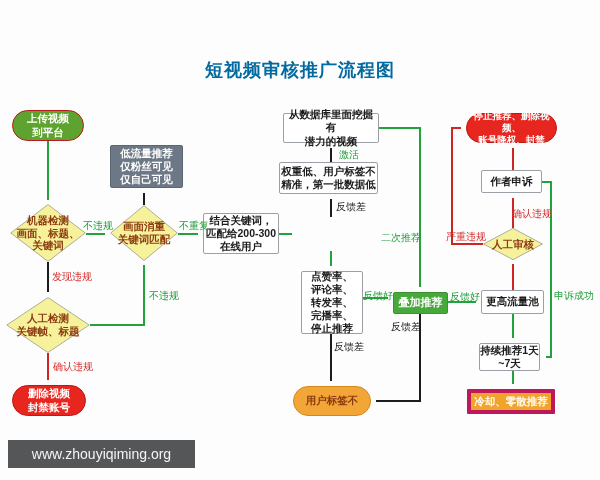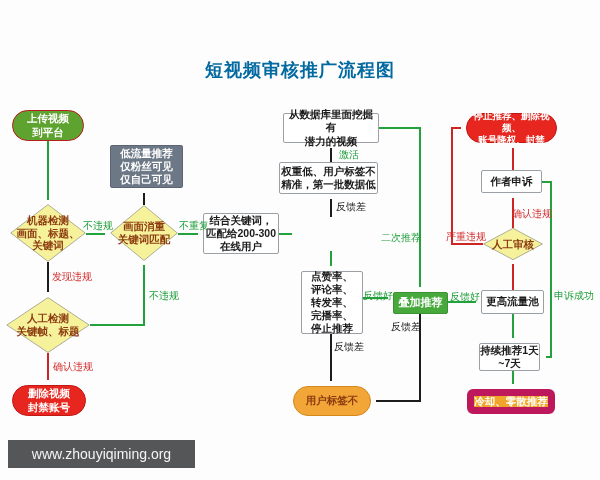--- a/index.html
+++ b/index.html
@@ -31,22 +31,22 @@
   .node {
     position:absolute; display:flex; align-items:center; justify-content:center;
     text-align:center; white-space:pre-line; font-weight:700; line-height:1.25;
   }
   .box { background:#ffffff; border:1px solid #9aa0a6; border-radius:2px;
          color:#1a1a1a; font-size:10.5px; }
   .stadium { border-radius:16px; font-size:10.5px; }
   .start { background:#5ea32f; border:1px solid #b91c1c; color:#ffffff; }
   .redend { background:#e6261f; border:1px solid #c01812; color:#ffffff; }
   .orangestad { background:#f2a637; border:1px solid #d4881c; color:#8c3b10; }
-  .orangerect { background:#f0a42c; border:7px solid #be185d; color:#fffdf5;
-                border-radius:6px; font-size:10.5px; }
+  .orangerect { background:#f0a42c; border:4px solid #be185d; color:#fffdf5;
+                border-radius:1px; font-size:10.5px; }
   .graybox { background:#6d7887; border:1px solid #5c6573; color:#ffffff;
              border-radius:2px; font-size:10.5px; }
   .greenrect { background:#47a83b; border:1px solid #3c9232; color:#ffffff;
                border-radius:2px; font-size:11px; }
   .diamond { background:transparent; }
   .diamond .dshape { position:absolute; left:0; top:0; width:100%; height:100%; }
   .diamond .dtext { position:relative; z-index:2; font-size:10.5px; line-height:1.2; }
   .diamond.yellow .dshape polygon { fill:#f6f19b; stroke:#aeae96; stroke-width:1; }
   .diamond.yellow .dtext { color:#8c3b10; }
   .diamond.blue .dshape polygon { fill:#badbf2; stroke:#84a6bf; stroke-width:1; }

